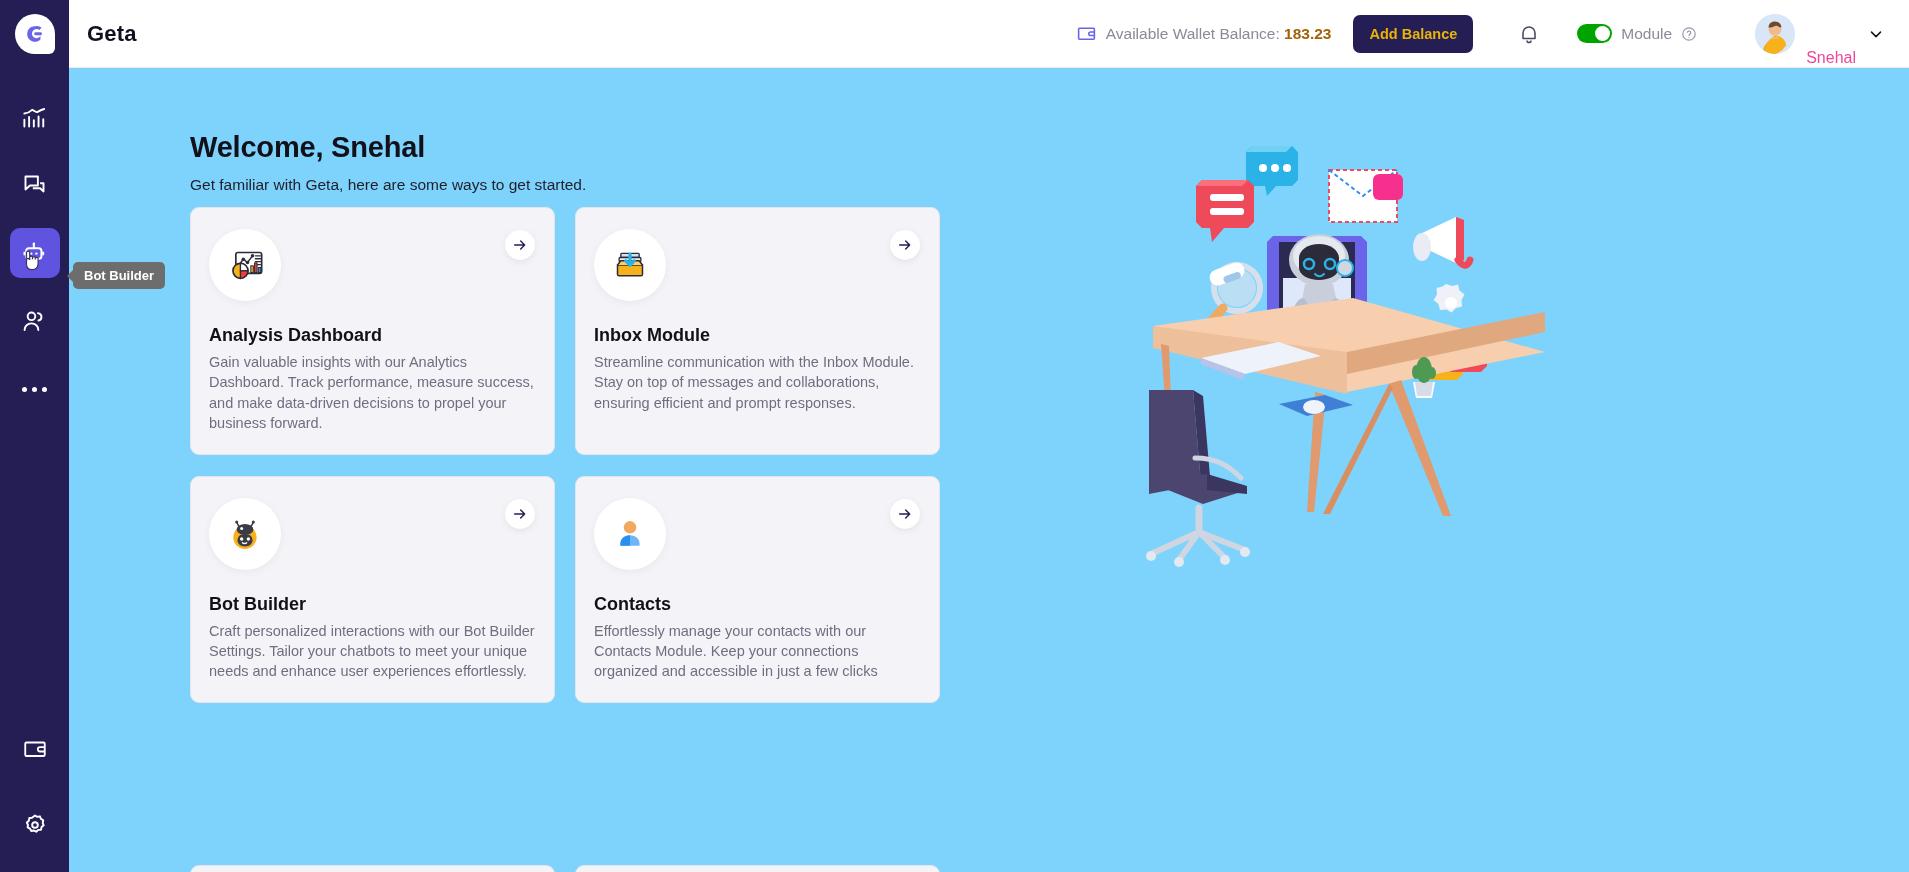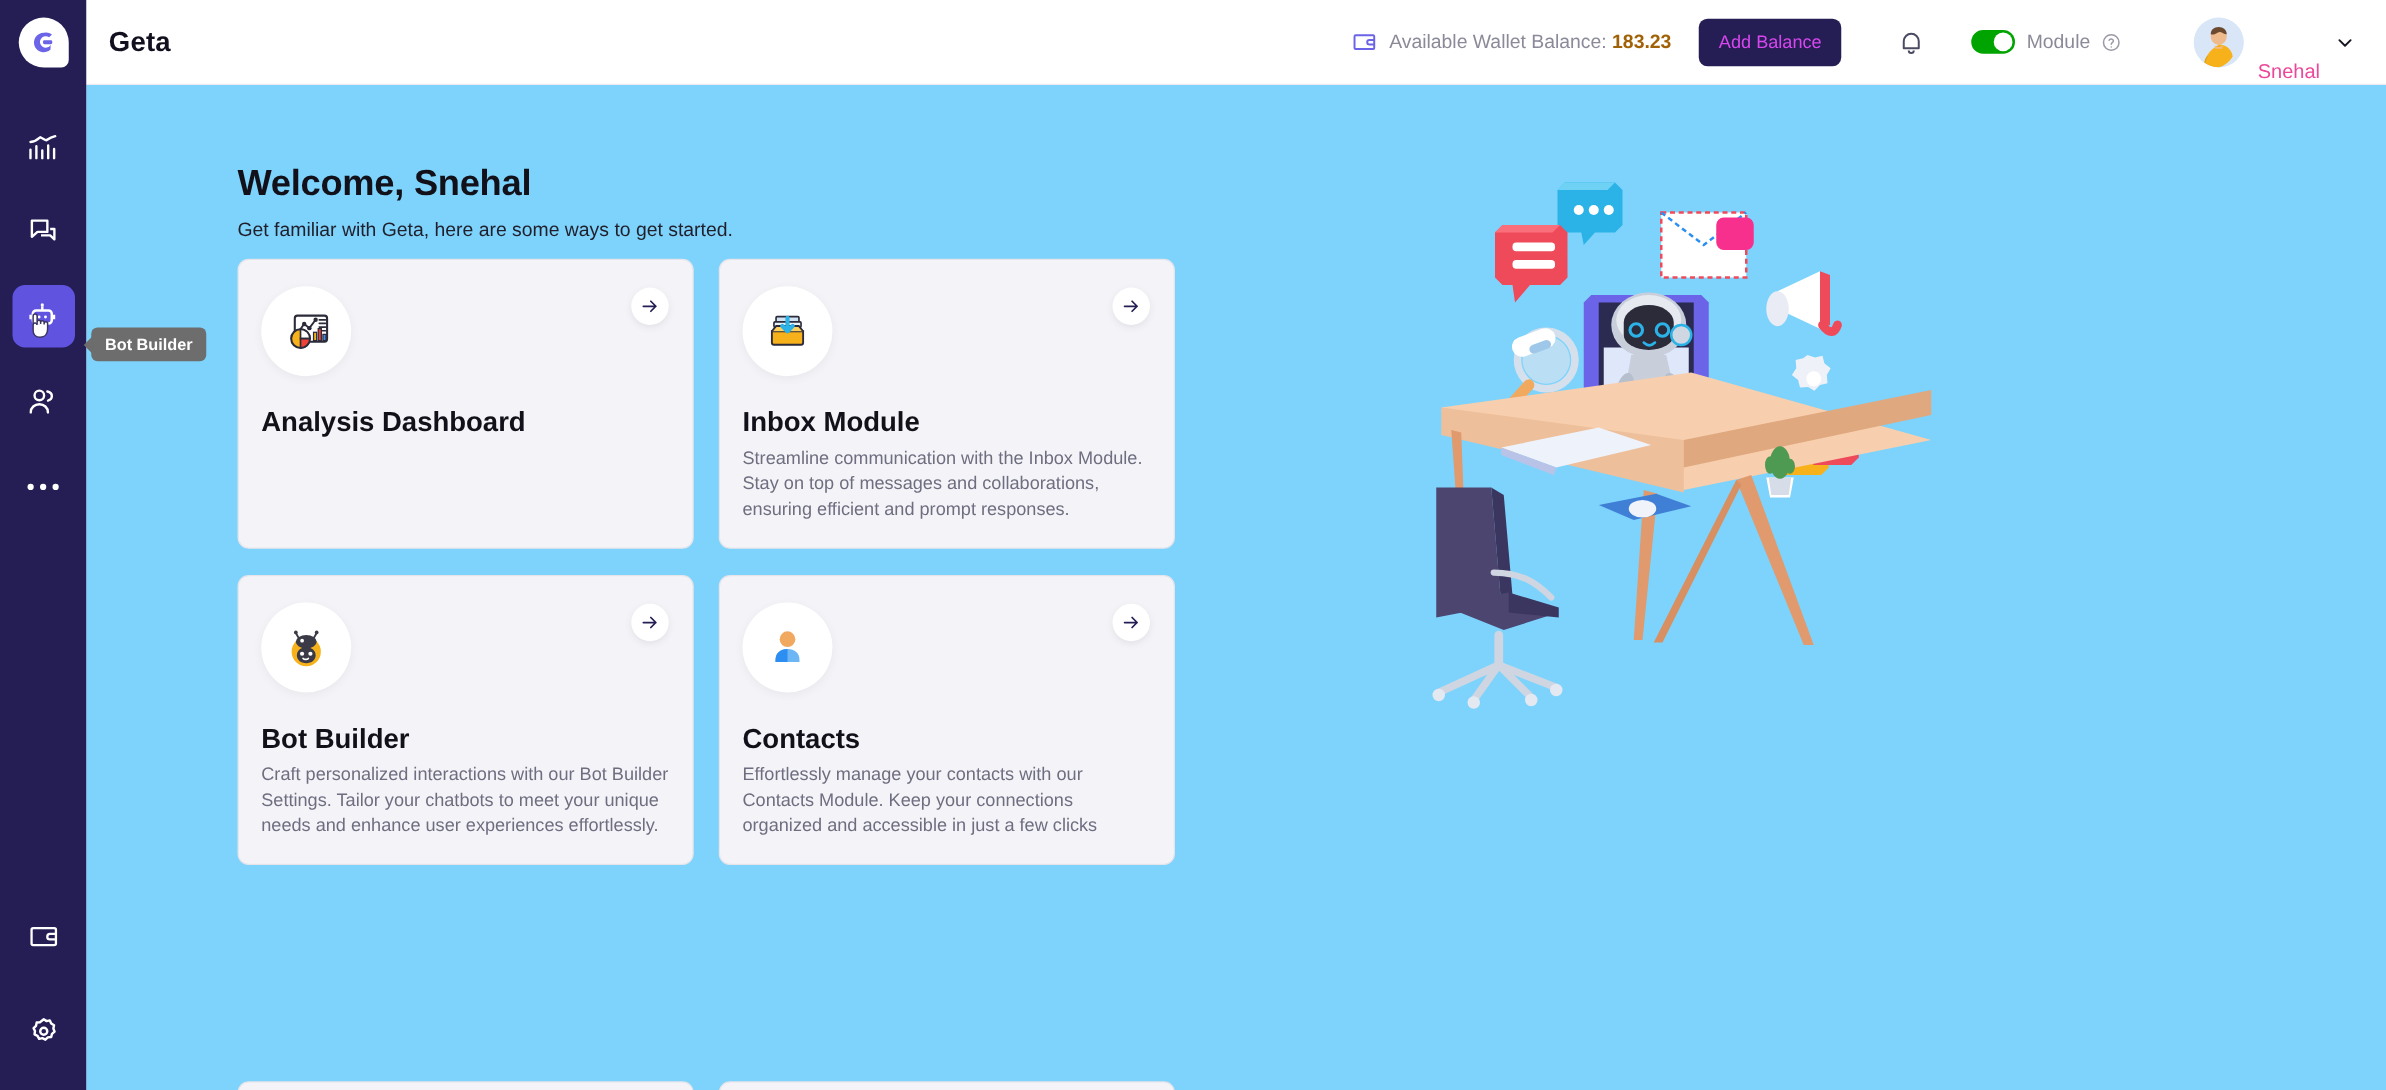--- a/index.html
+++ b/index.html
@@ -72,23 +72,23 @@
     justify-content: space-between;
   }
   .brand { font-size: 22px; font-weight: bold; color: #12101f; letter-spacing: .2px; }
   .topbar-right { margin-left: auto; display: flex; align-items: center; gap: 0; }
 
   .wallet { display: flex; align-items: center; gap: 9px; margin-right: 22px; }
   .wallet-text { font-size: 15.5px; color: #8a8a99; }
   .wallet-text b { color: #a16207; font-weight: bold; }
 
   .btn-add-balance {
-    background: #241e54; color: #d946ef;
+    background: #241e54; color: #eab308;
     border: none; border-radius: 7px;
-    font-size: 14.5px; font-weight: normal;
+    font-size: 14.5px; font-weight: bold;
     padding: 11px 16px; cursor: pointer;
     font-family: "Liberation Sans", sans-serif;
   }
   .bell { margin-left: 44px; margin-right: 36px; cursor: pointer; display: flex; }
 
   .status { display: flex; align-items: center; gap: 9px; }
   .toggle {
     width: 35px; height: 19px; border-radius: 10px; background: #00a400;
     position: relative; cursor: pointer; flex: 0 0 35px;
   }
@@ -135,21 +135,21 @@
     background: #fff; box-shadow: 0 2px 7px rgba(60,60,90,.07);
     display: flex; align-items: center; justify-content: center;
   }
   .card-arrow {
     position: absolute; right: 19px; top: 22px;
     width: 30px; height: 30px; border-radius: 50%;
     background: #fff; box-shadow: 0 2px 6px rgba(60,60,90,.10);
     display: flex; align-items: center; justify-content: center;
     cursor: pointer;
   }
-  .card h3 { font-size: 22px; font-weight: bold; color: #121019; margin-top: 24px; }
+  .card h3 { font-size: 18px; font-weight: bold; color: #121019; margin-top: 24px; }
   .card p { font-size: 14.5px; line-height: 20.4px; color: #6e6e80; margin-top: 6px; }
 
   
   .cards-partial {
     position: absolute; left: 121px; top: 797px;
     width: 750px;
     display: grid; grid-template-columns: 365px 365px;
     column-gap: 20px;
   }
   .cards-partial .card { min-height: 203px; }
@@ -342,20 +342,21 @@
               <path d="M18.5 31V22a9 9 0 0 1 9 9z" fill="#fff" stroke="#2b2b3a" stroke-width="1.6"></path>
               <path d="M18.5 31h9a9 9 0 0 1-9 9z" fill="#ef4136" stroke="#2b2b3a" stroke-width="1.6"></path>
             </svg>
           </div>
           <div class="card-arrow">
             <svg width="16" height="16" viewBox="0 0 24 24" fill="none" stroke="#241e54" stroke-width="2.1" stroke-linecap="round" stroke-linejoin="round">
               <path d="M4 12h15M13 6l6 6-6 6"></path>
             </svg>
           </div>
           <h3>Analysis Dashboard</h3>
+          <p>Gain valuable insights with our Analytics Dashboard. Track performance, measure success, and make data-driven decisions to propel your business forward.</p>
         </div>
 
         <div class="card">
           <div class="card-icon">
             <svg width="40" height="40" viewBox="0 0 48 48">
               <rect x="13" y="10" width="22" height="5" rx="1" fill="#cfe3f2" stroke="#2b2b3a" stroke-width="1.6"></rect>
               <rect x="11" y="15" width="26" height="5" rx="1" fill="#eaf3fa" stroke="#2b2b3a" stroke-width="1.6"></rect>
               <path d="M9 24h30v11a2 2 0 0 1-2 2H11a2 2 0 0 1-2-2z" fill="#f6b11b" stroke="#2b2b3a" stroke-width="1.8"></path>
               <path d="M9 24l4-5h22l4 5" fill="#ffd05c" stroke="#2b2b3a" stroke-width="1.8" stroke-linejoin="round"></path>
               <path d="M24 11v12M19 19l5 5 5-5" fill="none" stroke="#2bb3e8" stroke-width="4" stroke-linecap="round" stroke-linejoin="round"></path>

